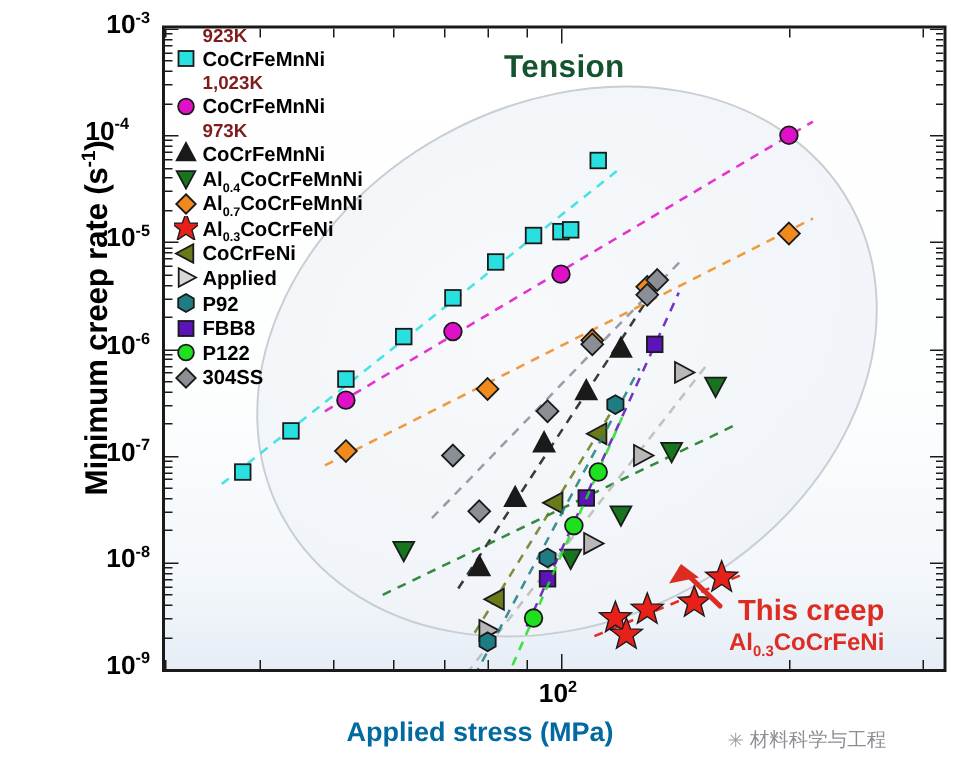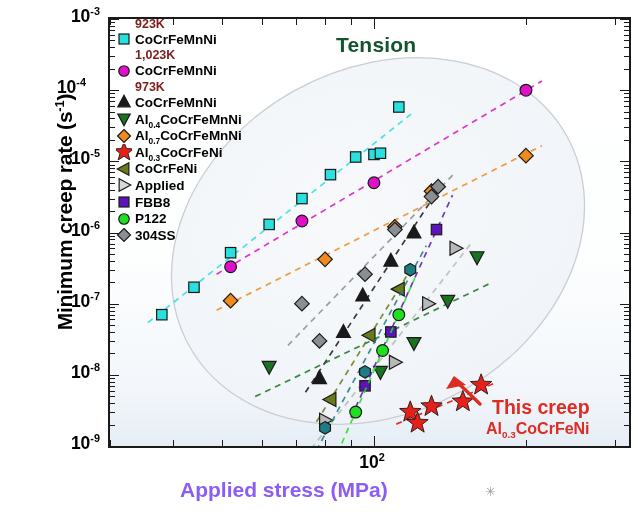--- a/index.html
+++ b/index.html
@@ -8,22 +8,22 @@
   #root{position:relative;width:639px;height:518px;}
 
   
   #ylabel{
     position:absolute;left:-95px;top:200px;width:320px;
     transform:rotate(-90deg);transform-origin:center center;
     text-align:center;font-size:21px;font-weight:bold;color:#000;
     white-space:nowrap;letter-spacing:-0.2px;
   }
   #xlabel{
-    position:absolute;left:180px;top:478px;width:280px;
-    font-size:21px;font-weight:bold;color:#8b5cf6;white-space:nowrap;
+    position:absolute;left:180px;top:478px;width:280px;text-align:center;
+    font-size:18px;font-weight:bold;color:#0369a1;white-space:nowrap;
   }
   sup{font-size:0.62em;vertical-align:super;line-height:0;}
   sub{font-size:0.62em;vertical-align:sub;line-height:0;}
 
   
   #plot{
     position:absolute;left:108px;top:17px;width:523px;height:431px;
     border:2px solid #1a1a1a;box-sizing:border-box;
     background:linear-gradient(to bottom,#ffffff 0%,#fdfefe 55%,#f3f7fb 86%,#e6edf5 100%);
     overflow:hidden;
@@ -512,20 +512,30 @@
               <polygon points="14.75,8 3.1400000000000006,1.79 3.1400000000000006,14.21" fill="#d8d8d8" stroke="#1a1a1a" stroke-width="1.2"></polygon>
             </g>
           </svg>
         </span>
         <span class="ltxt">Applied</span>
       </div>
       <div class="lrow">
         <span class="lmk">
           <svg width="16" height="16">
             <g>
+              <polygon points="8.00,2.00 13.20,5.00 13.20,11.00 8.00,14.00 2.80,11.00 2.80,5.00" fill="#1d7d82" stroke="#1a1a1a" stroke-width="1.2"></polygon>
+            </g>
+          </svg>
+        </span>
+        <span class="ltxt">P92</span>
+      </div>
+      <div class="lrow">
+        <span class="lmk">
+          <svg width="16" height="16">
+            <g>
               <rect x="3" y="3" width="10" height="10" fill="#5c13b8" stroke="#1a1a1a" stroke-width="1.2"></rect>
             </g>
           </svg>
         </span>
         <span class="ltxt">FBB8</span>
       </div>
       <div class="lrow">
         <span class="lmk">
           <svg width="16" height="16">
             <g>
@@ -545,15 +555,16 @@
         </span>
         <span class="ltxt">304SS</span>
       </div>
     </div>
 
   <div id="thiswork">This creep</div>
   <div id="thisworkf"><span>Al</span><sub>0.3</sub><span>CoCrFeNi</span></div>
 
   <div id="wm">
     <span id="wmglyph">✳</span>
+    <span>材料科学与工程</span>
   </div>
 
 </div>
 
 </body></html>

